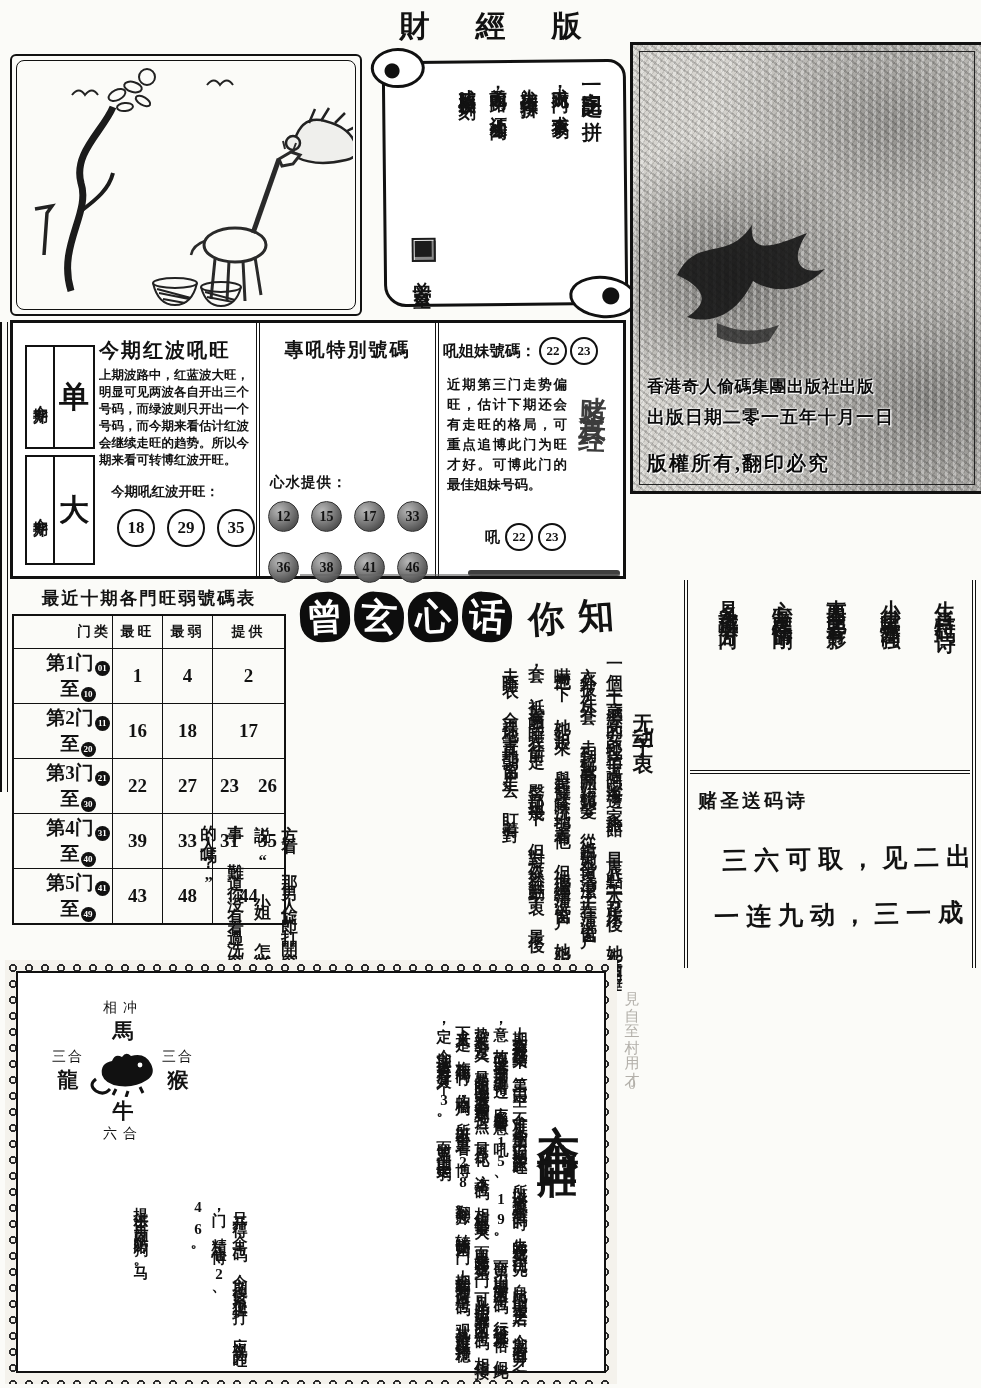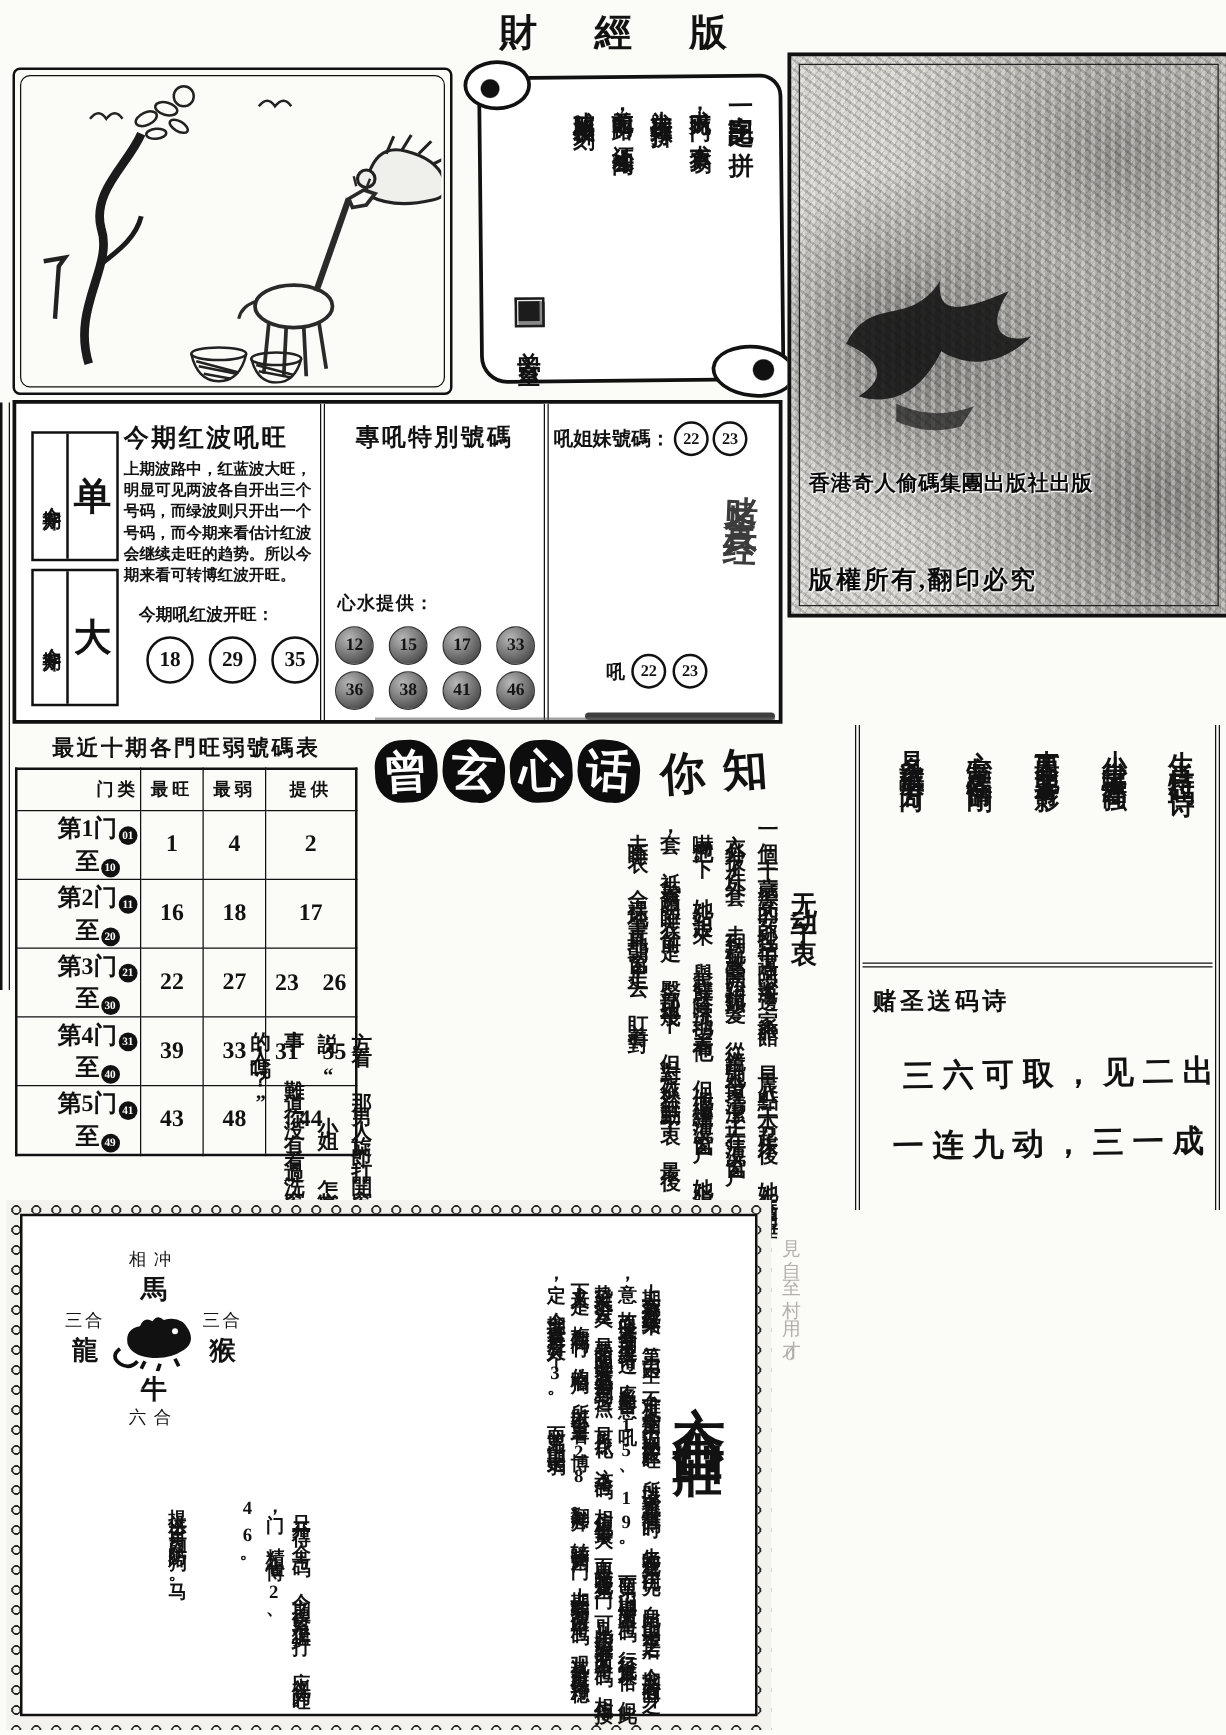--- a/index.html
+++ b/index.html
@@ -186,20 +186,21 @@
   </div>
 
   <div class="abs pub">
     <div class="frame"></div>
     <svg width="180" height="150" viewBox="0 0 180 150" style="position:absolute;left:24px;top:160px;opacity:.88;">
       <path d="M20,70 C40,30 70,58 95,20 C92,52 120,40 150,28 C128,62 150,70 168,64
                C140,92 112,86 96,76 C80,110 54,120 30,112 C52,98 50,84 20,70 z" fill="#141414"></path>
       <path d="M60,118 q30,14 62,2 l-10,16 q-26,8 -52,-4 z" fill="#1d1d1d" opacity=".8"></path>
     </svg>
     <div class="pub-line pub-l1">香港奇人偷碼集團出版社出版</div>
+    <div class="pub-line pub-l2">出版日期二零一五年十月一日</div>
     <div class="pub-line pub-l3">版權所有,翻印必究</div>
   </div>
 
   <div class="abs strip">
 
     <div class="colA">
       <div class="openbox" style="left:12px;top:22px;width:66px;height:100px;">
         <div class="lab">
             <span>今期开</span>
           </div>
@@ -219,40 +220,41 @@
         <span class="ring">29</span>
         <span class="ring">35</span>
       </div>
     </div>
 
     <div class="divider"></div>
 
     <div class="colB">
       <div class="abs sec-title" style="left:0;top:14px;width:100%;text-align:center;font-size:19px;letter-spacing:2px;">專吼特別號碼</div>
       <div class="abs" style="left:10px;top:150px;font-size:14.5px;font-weight:900;letter-spacing:1px;">心水提供：</div>
-      <div class="abs" style="left:8px;top:178px;width:160px;display:flex;flex-wrap:wrap;gap:5px 12px;">
+      <div class="abs" style="left:8px;top:178px;width:160px;display:flex;flex-wrap:wrap;gap:20px 12px;">
         <span class="coin">12</span>
         <span class="coin">15</span>
         <span class="coin">17</span>
         <span class="coin">33</span>
         <span class="coin">36</span>
         <span class="coin">38</span>
         <span class="coin">41</span>
         <span class="coin">46</span>
       </div>
     </div>
 
     <div class="divider"></div>
 
     <div class="colC">
       <div class="abs" style="left:4px;top:14px;display:flex;align-items:center;gap:3px;">
         <span class="sec-title" style="font-size:15.5px;">吼姐妹號碼：</span>
         <span class="ring small">22</span>
         <span class="ring small">23</span>
       </div>
+      <div class="abs bodytext" style="left:8px;top:52px;width:120px;font-size:13.5px;line-height:20px;">近期第三门走势偏旺，估计下期还会有走旺的格局，可重点追博此门为旺才好。可博此门的最佳姐妹号码。</div>
       <div class="abs" style="left:46px;top:200px;display:flex;align-items:center;gap:5px;">
         <span style="font-size:15px;font-weight:900;">吼</span>
         <span class="ring small">22</span>
         <span class="ring small">23</span>
       </div>
       <div class="abs v truth" style="right:14px;top:52px;height:180px;">赌圣真经</div>
     </div>
   </div>
 
   <div class="abs gtable">

